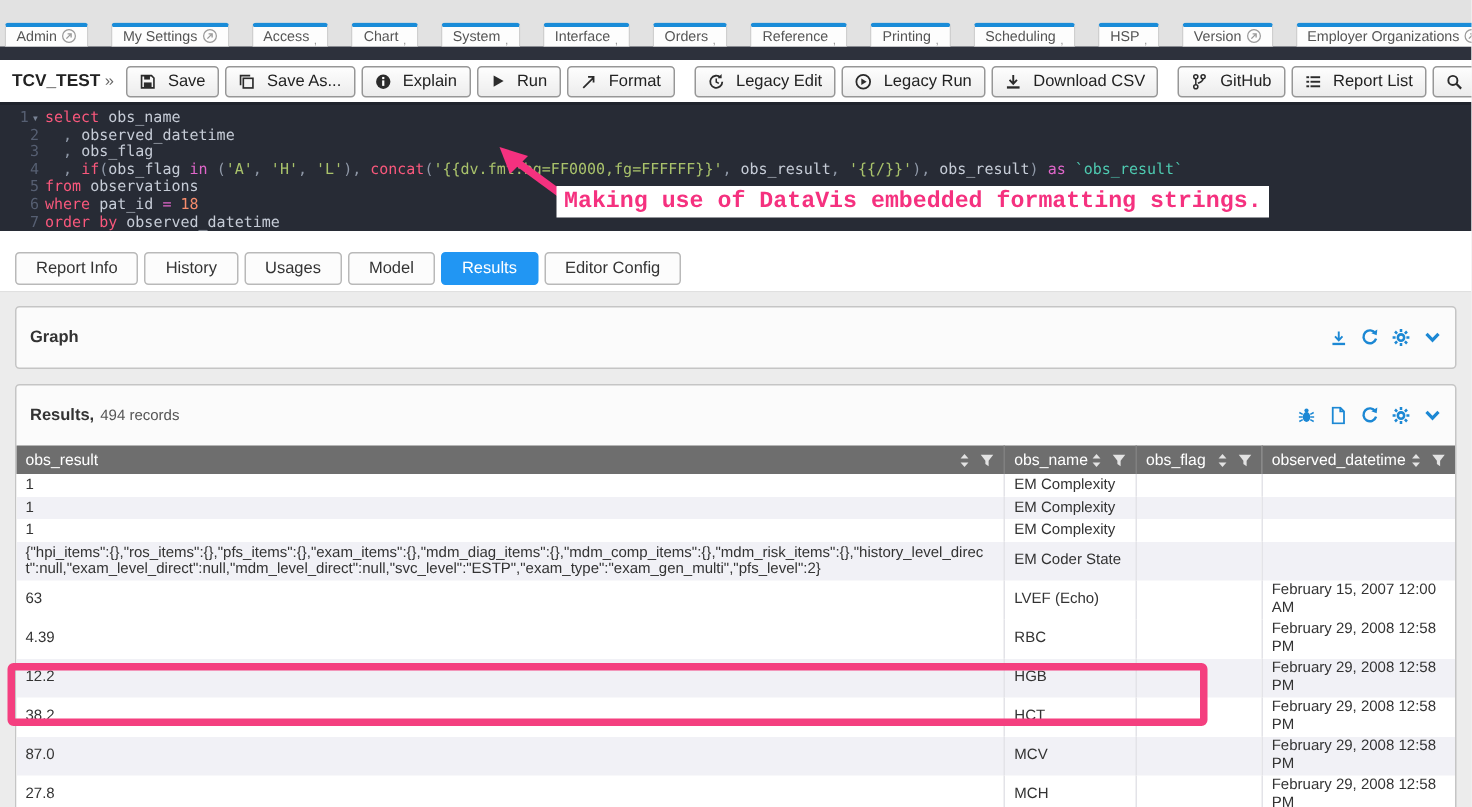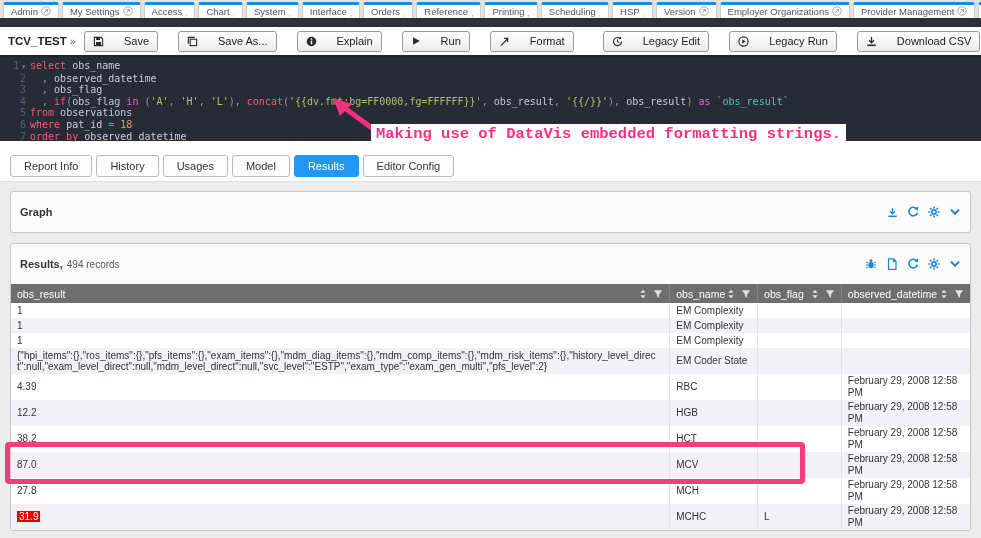--- a/index.html
+++ b/index.html
@@ -1,31 +1,31 @@
 <!DOCTYPE html>
 <html><head>
 <meta charset="utf-8">
 <style>
   * { margin:0; padding:0; box-sizing:border-box; }
   body { font-family:"Liberation Sans", sans-serif; background:#fff; }
   .screen { position:relative; width:981px; height:538px; overflow:hidden; background:#ececec; }
 
   
-  .menu-bar { height:18px; background:#e2e2e2; display:flex; align-items:flex-end; gap:3px; padding:0 0 0 3px; }
+  .menu-bar { height:31px; background:#e2e2e2; display:flex; align-items:flex-end; gap:15px; padding:0 0 0 3px; }
   .menu-tab { display:inline-flex; align-items:center; gap:3px; background:#fdfdfd; border:1px solid #cfcfcf; border-bottom:none; border-top:3px solid #1a8cd8; border-radius:3px 3px 0 0; font-size:9.5px; color:#555; padding:1px 7px 2px 7px; height:16px; white-space:nowrap; cursor:pointer; }
   .menu-tab .ic { color:#9a9a9a; display:inline-flex; }
   .menu-tab .mini-mark { color:#999; font-size:8px; line-height:4px; align-self:flex-end; }
 
   .dark-strip { height:9px; background:#2d313c; }
 
   
   .toolbar { height:30px; background:#fff; border-bottom:2px solid #20242d; display:flex; align-items:center; padding:0 8px; }
   .report-name { font-size:11.5px; font-weight:bold; color:#222; margin-right:3px; }
   .crumb-chevron { font-size:11px; color:#666; margin-right:8px; }
-  .tb-btn { display:inline-flex; align-items:center; gap:20px; font-family:"Liberation Sans",sans-serif; font-size:11px; color:#222; background:linear-gradient(#fefefe,#ececec); border:1px solid #979797; border-radius:3px; padding:3px 8px; margin-right:20px; height:21px; cursor:pointer; white-space:nowrap; }
+  .tb-btn { display:inline-flex; align-items:center; gap:8px; font-family:"Liberation Sans",sans-serif; font-size:11px; color:#222; background:linear-gradient(#fefefe,#ececec); border:1px solid #979797; border-radius:3px; padding:3px 8px; margin-right:4px; height:21px; cursor:pointer; white-space:nowrap; }
   .tb-btn .ic { display:inline-flex; color:#2b2b2b; }
   .tb-btn.new-group { margin-left:9px; }
 
   
   .editor { height:84px; background:#272b35; font-family:"DejaVu Sans Mono", monospace; font-size:10px; padding-top:3px; cursor:text; }
   .code-line { display:flex; line-height:11.6px; white-space:pre; }
   .gutter { width:30px; flex:0 0 30px; color:#565f72; text-align:right; padding-right:4px; user-select:none; }
   .gutter .fold { color:#7a8496; font-size:8px; margin-left:2px; }
   .code { color:#c6ccd7; }
   .tk-kw  { color:#f9587c; }
@@ -472,20 +472,26 @@
               <td></td>
               <td></td>
             </tr>
             <tr class="even">
               <td class="json-cell">{"hpi_items":{},"ros_items":{},"pfs_items":{},"exam_items":{},"mdm_diag_items":{},"mdm_comp_items":{},"mdm_risk_items":{},"history_level_direct":null,"exam_level_direct":null,"mdm_level_direct":null,"svc_level":"ESTP","exam_type":"exam_gen_multi","pfs_level":2}</td>
               <td>EM Coder State</td>
               <td></td>
               <td></td>
             </tr>
             <tr class="odd">
+              <td>63</td>
+              <td>LVEF (Echo)</td>
+              <td></td>
+              <td>February 15, 2007 12:00 AM</td>
+            </tr>
+            <tr class="odd">
               <td>4.39</td>
               <td>RBC</td>
               <td></td>
               <td>February 29, 2008 12:58 PM</td>
             </tr>
             <tr class="even">
               <td>12.2</td>
               <td>HGB</td>
               <td></td>
               <td>February 29, 2008 12:58 PM</td>

